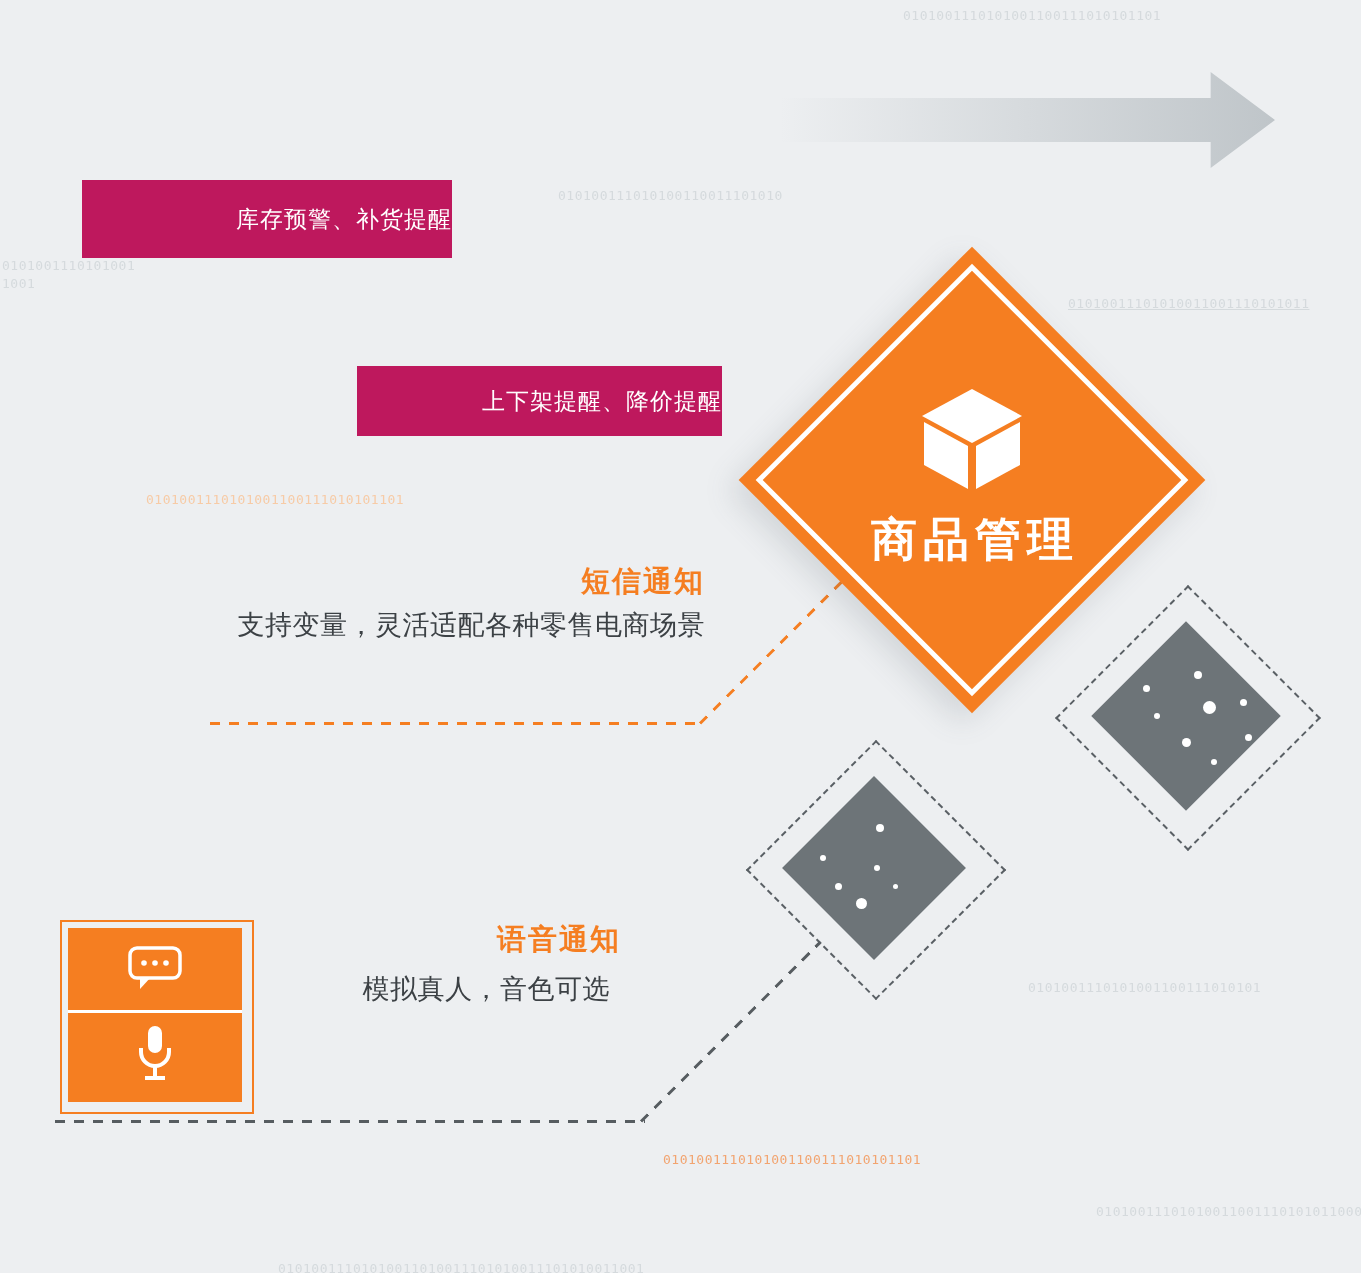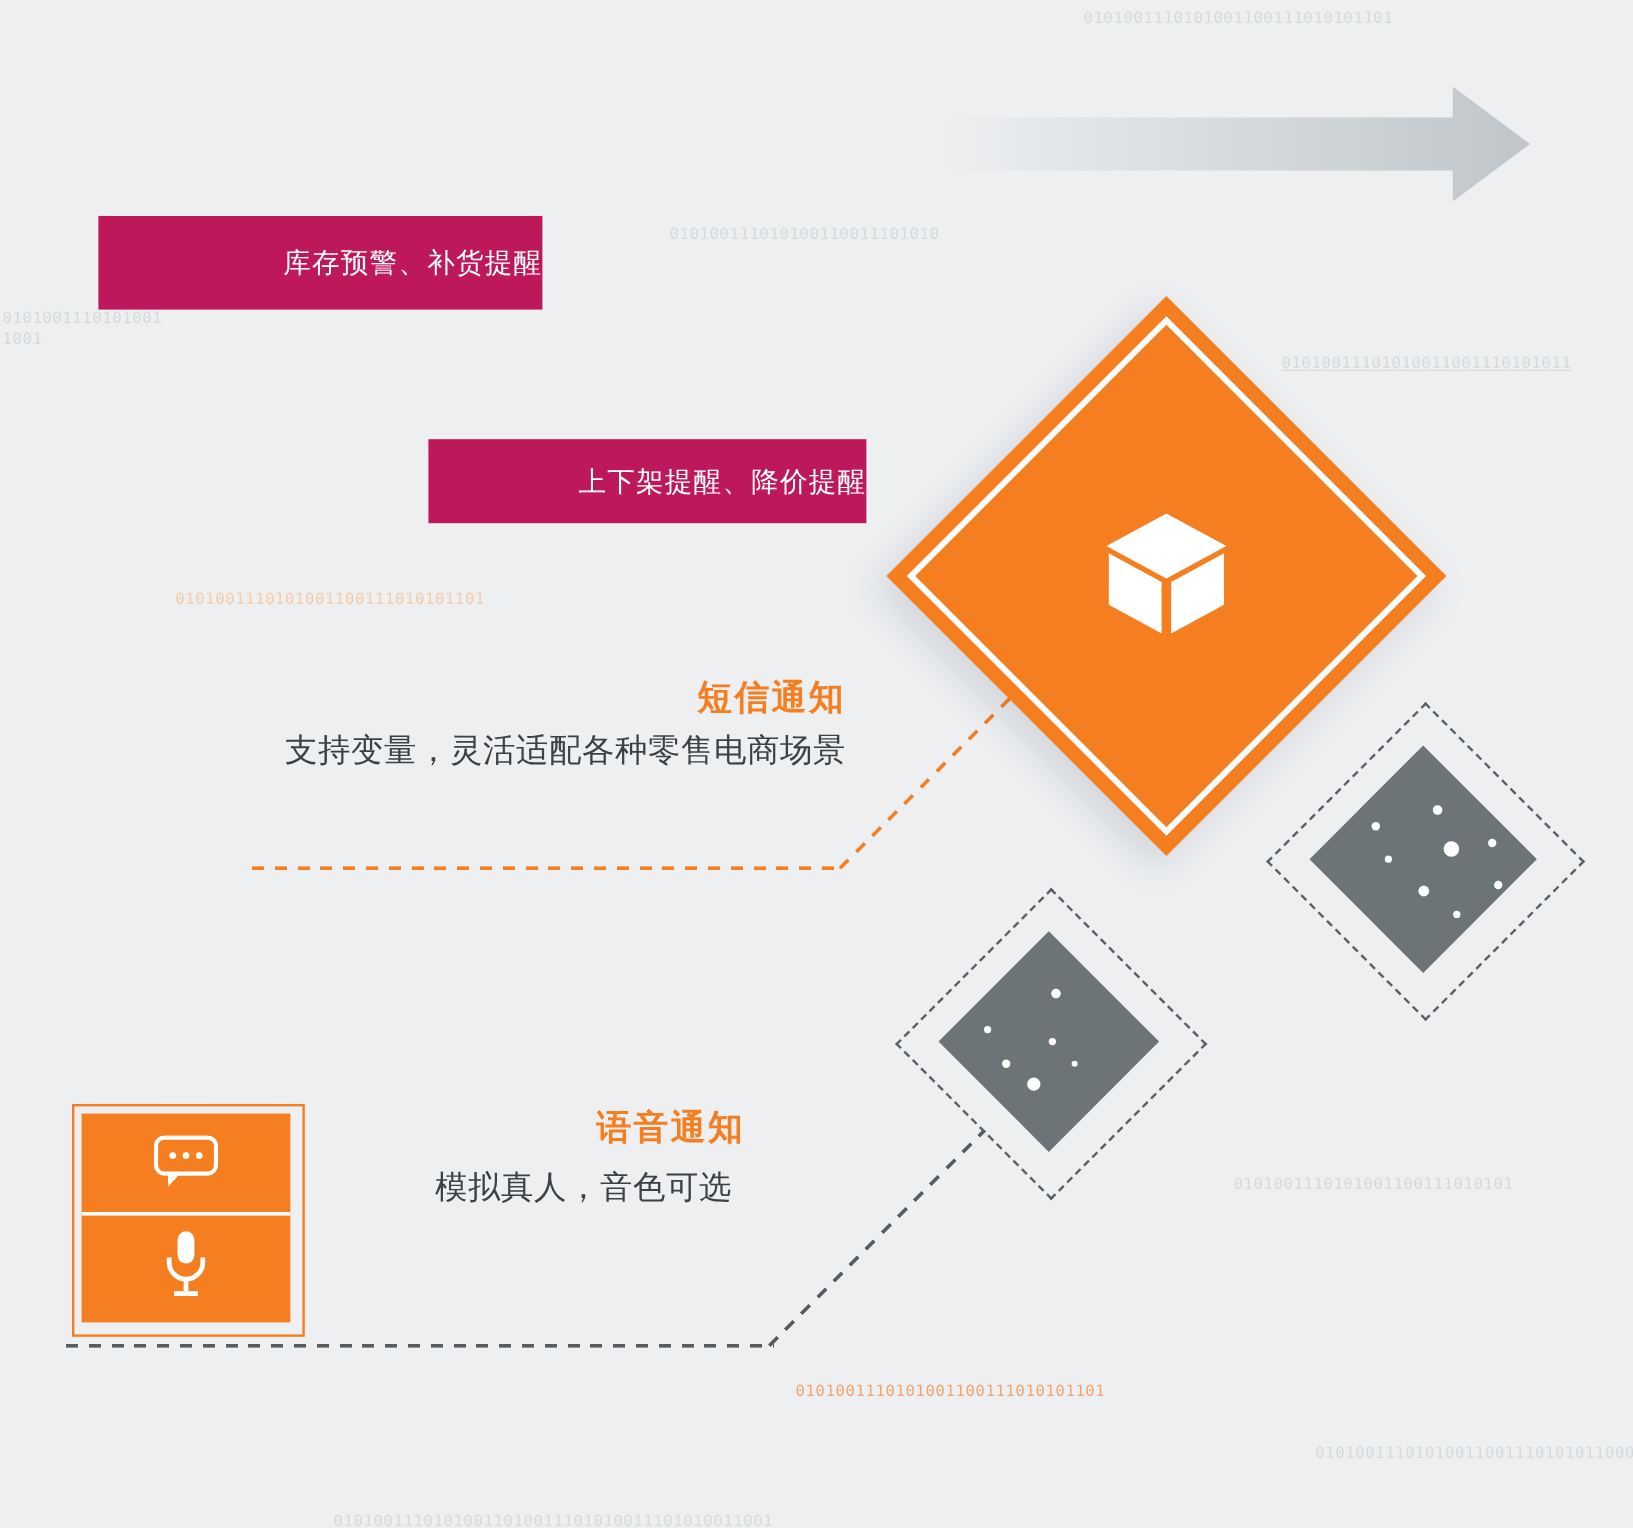--- a/index.html
+++ b/index.html
@@ -83,20 +83,21 @@
   <div class="main-ring"></div>
 </div>
 <div class="main-content">
   <span>
     <svg width="112" height="100" viewBox="0 0 112 100">
       <polygon points="56,0 106,27 56,54 6,27" fill="#ffffff"></polygon>
       <polygon points="8,33 52,57 52,100 8,76" fill="#ffffff"></polygon>
       <polygon points="104,33 60,57 60,100 104,76" fill="#ffffff"></polygon>
     </svg>
   </span>
+  <span class="main-label">商品管理</span>
 </div>
 
 <div class="dashed-diamond rot45" style="left:1094px;top:624px;width:184px;height:184px;"></div>
 <div class="solid-diamond rot45" style="left:1119px;top:649px;width:134px;height:134px;"></div>
 <div class="dot" style="left:1143px;top:685px;width:7px;height:7px;"></div>
 <div class="dot" style="left:1194px;top:671px;width:8px;height:8px;"></div>
 <div class="dot" style="left:1154px;top:713px;width:6px;height:6px;"></div>
 <div class="dot" style="left:1203px;top:701px;width:13px;height:13px;"></div>
 <div class="dot" style="left:1240px;top:699px;width:7px;height:7px;"></div>
 <div class="dot" style="left:1182px;top:738px;width:9px;height:9px;"></div>

